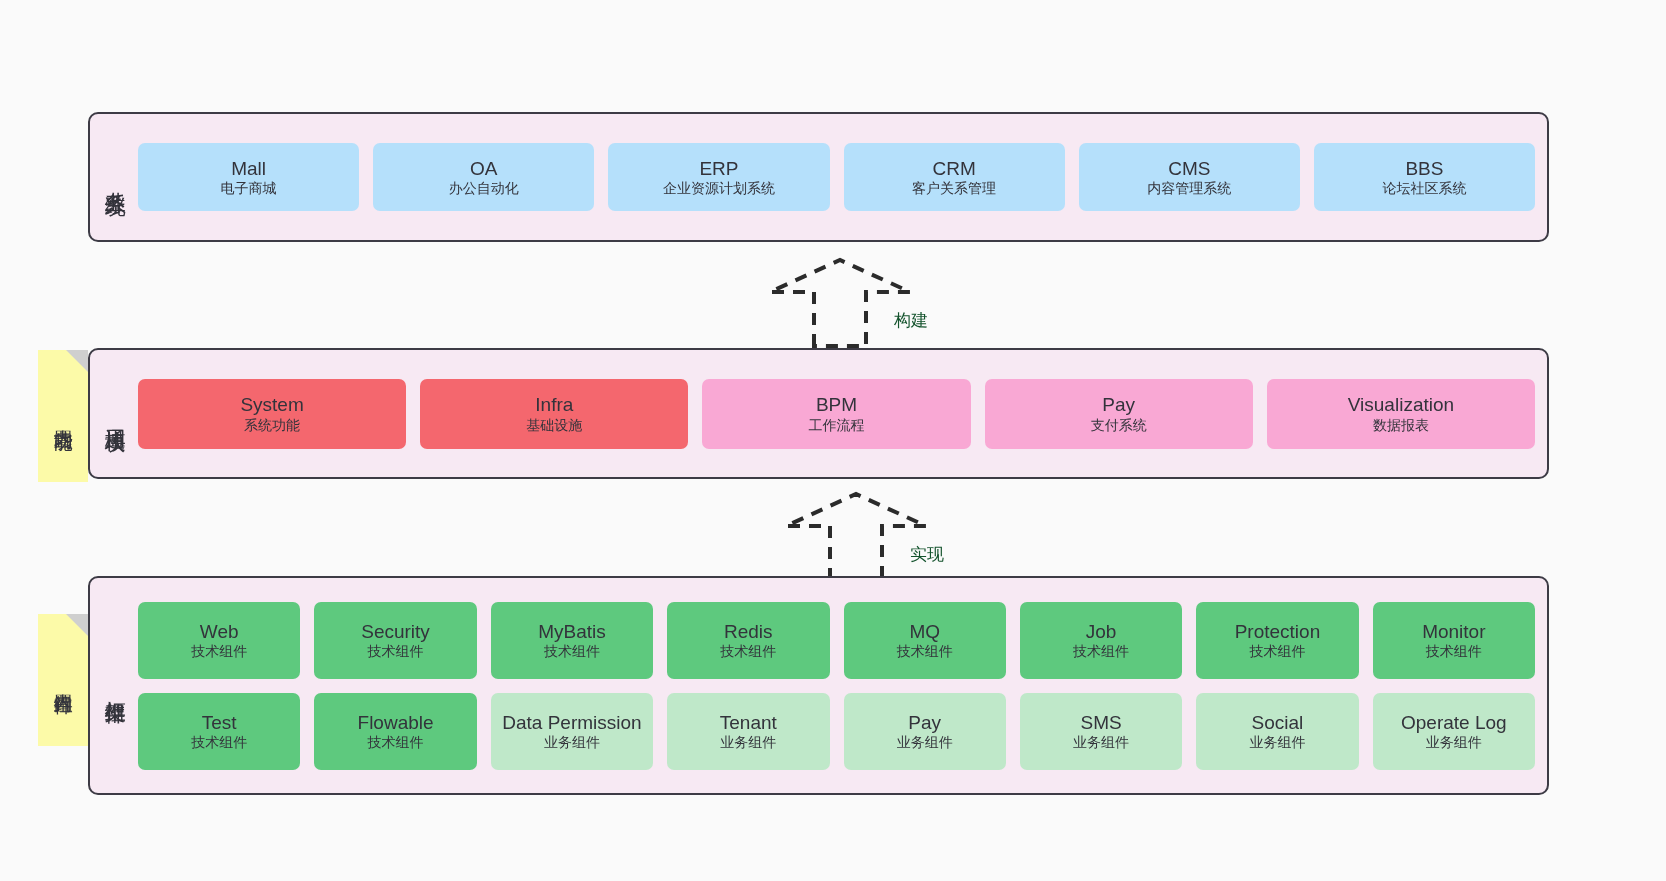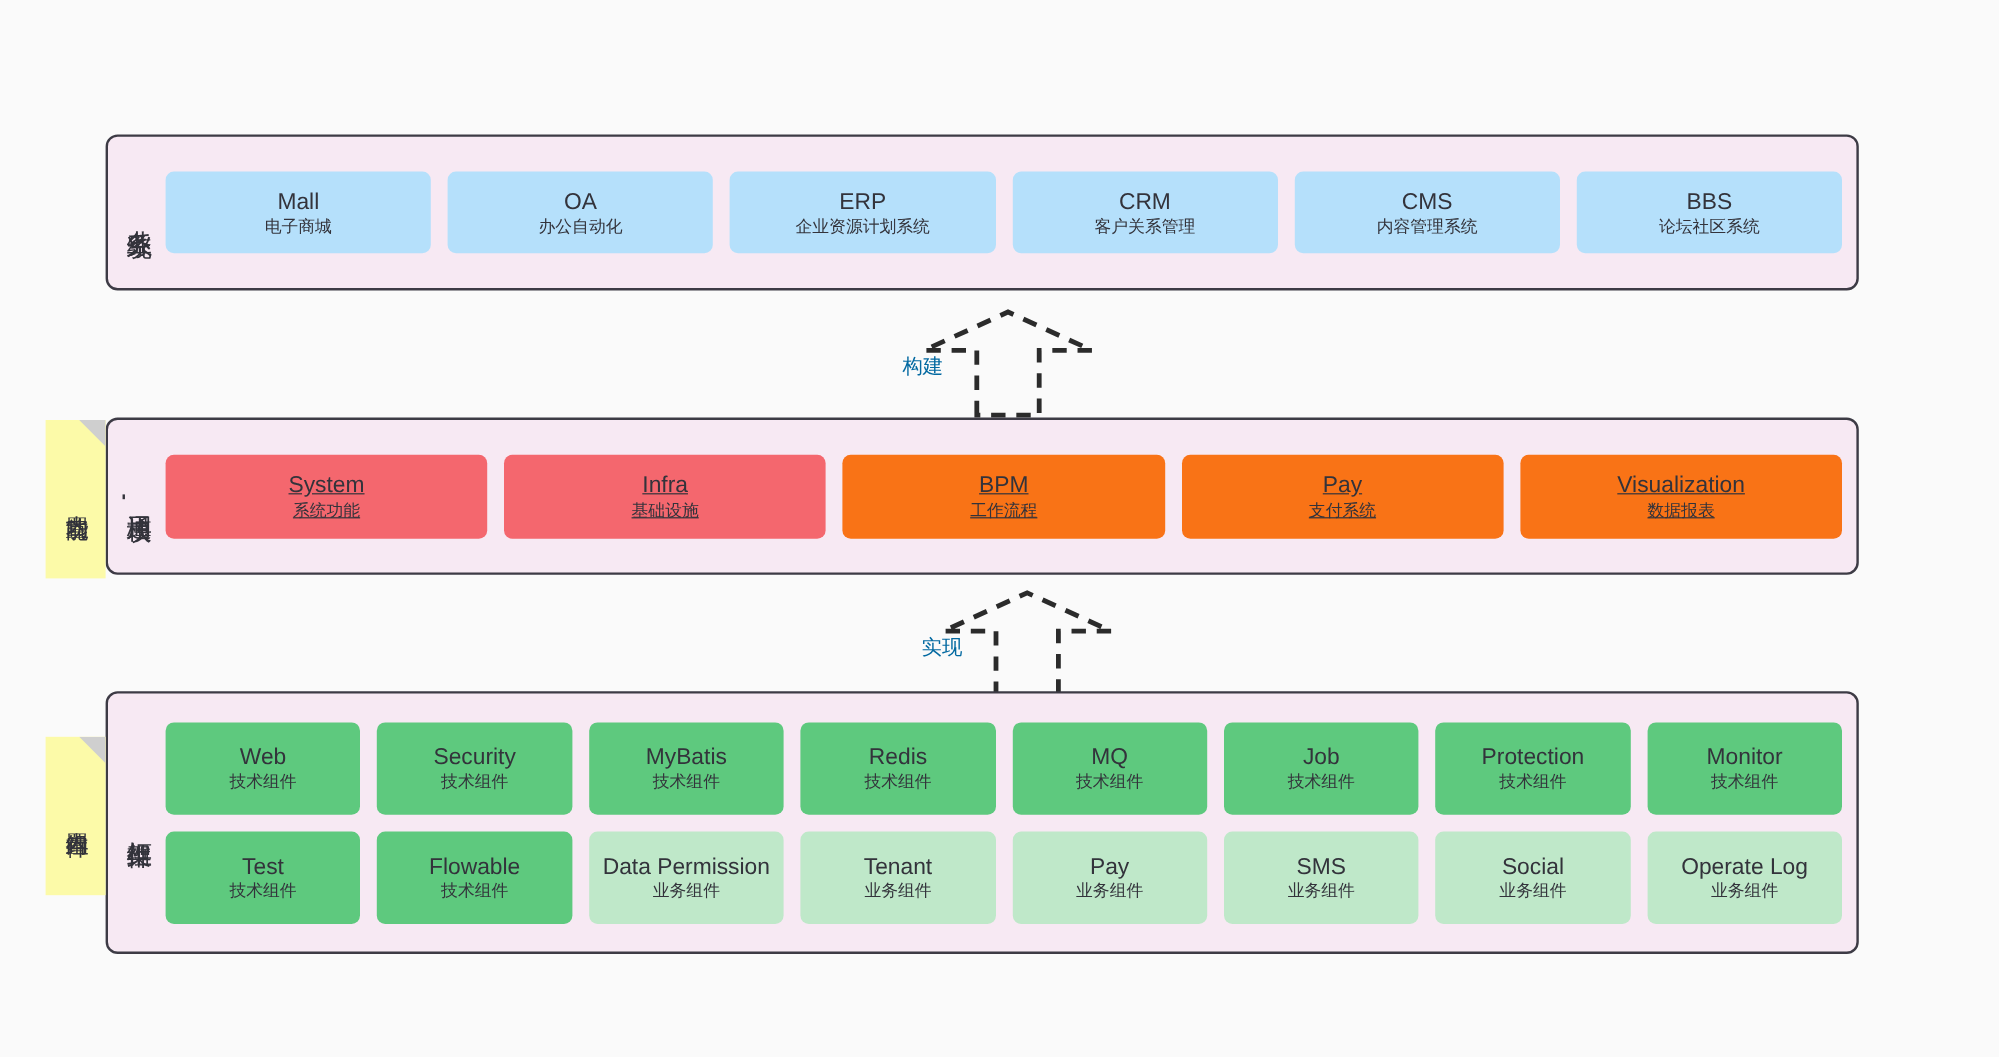--- a/index.html
+++ b/index.html
@@ -78,27 +78,27 @@
     line-height: 1.22;
     padding: 6px 4px;
     box-sizing: border-box;
   }
   .cell .t1 { font-size: 19px; }
   .cell .t2 { font-size: 14px; }
 
   
   .c-blue        { background: #b5e0fb; }
   .c-red         { background: #f4676e; }
-  .c-pink        { background: #f97316; }
+  .c-pink        { background: #f9a8d4; }
   .c-green       { background: #5ec97e; }
   .c-lightgreen  { background: #bfe8c9; }
 
   
   #layer-business   { left: 88px;  top: 112px; width: 1461px; height: 130px; }
-  #layer-common     { left: 88px;  top: 348px; width: 1461px; height: 131px; text-decoration: underline; }
+  #layer-common     { left: 88px;  top: 348px; width: 1461px; height: 131px; }
   #layer-framework  { left: 88px;  top: 576px; width: 1461px; height: 219px; justify-content: space-between; }
 
   #layer-business  .cell { height: 68px; }
   #layer-common    .cell { height: 70px; }
   #layer-framework .cell { height: 77px; }
 
   
   .note {
     position: absolute;
     background: #fcfaa8;
@@ -130,24 +130,25 @@
 
   
   .arrow {
     position: absolute;
   }
   .arrow svg { display: block; overflow: visible; }
   .arrow .arrow-text {
     position: absolute;
     left: 0;
     width: 100%;
-    text-align: left;
+    text-align: right;
     font-size: 17px;
-    color: #0369a1;
+    color: #14532d;
     user-select: none;
+    margin-top: 15px;
   }
   #arrow-build   { left: 752px; top: 258px; width: 176px; height: 88px; }
   #arrow-build   .arrow-text { top: 36px; }
   #arrow-impl    { left: 768px; top: 492px; width: 176px; height: 88px; }
   #arrow-impl    .arrow-text { top: 36px; }
 </style>
 </head>
 <body>
 
 <div id="canvas">

